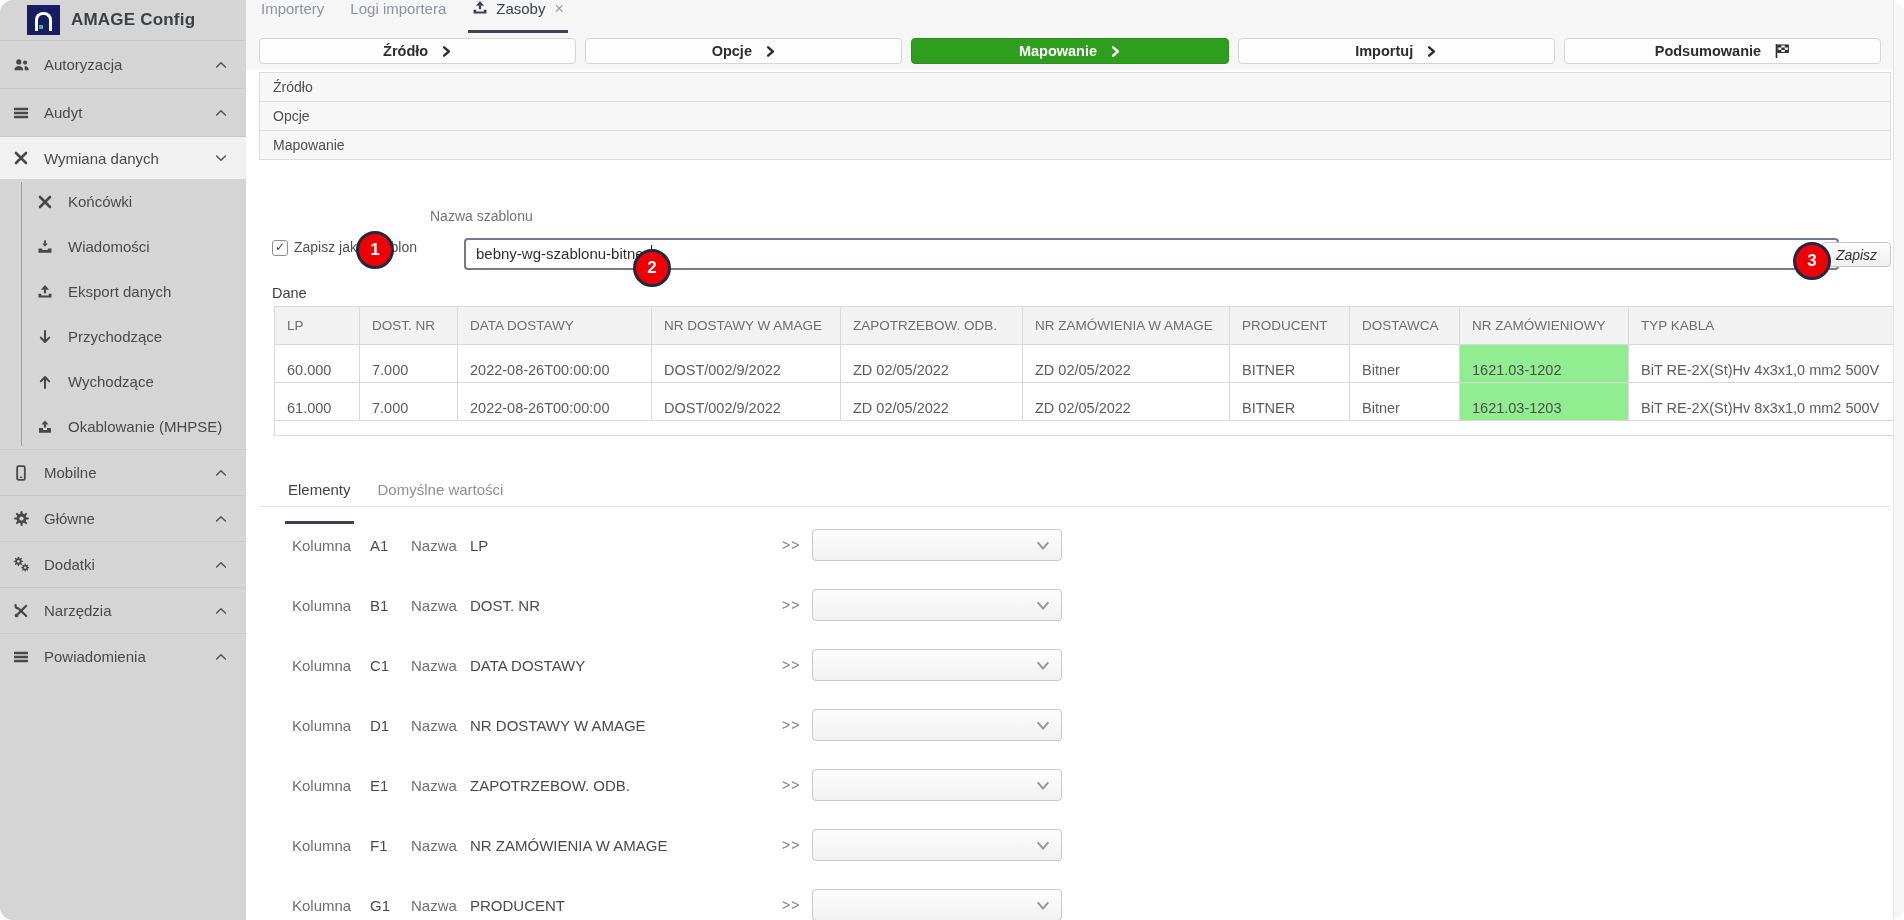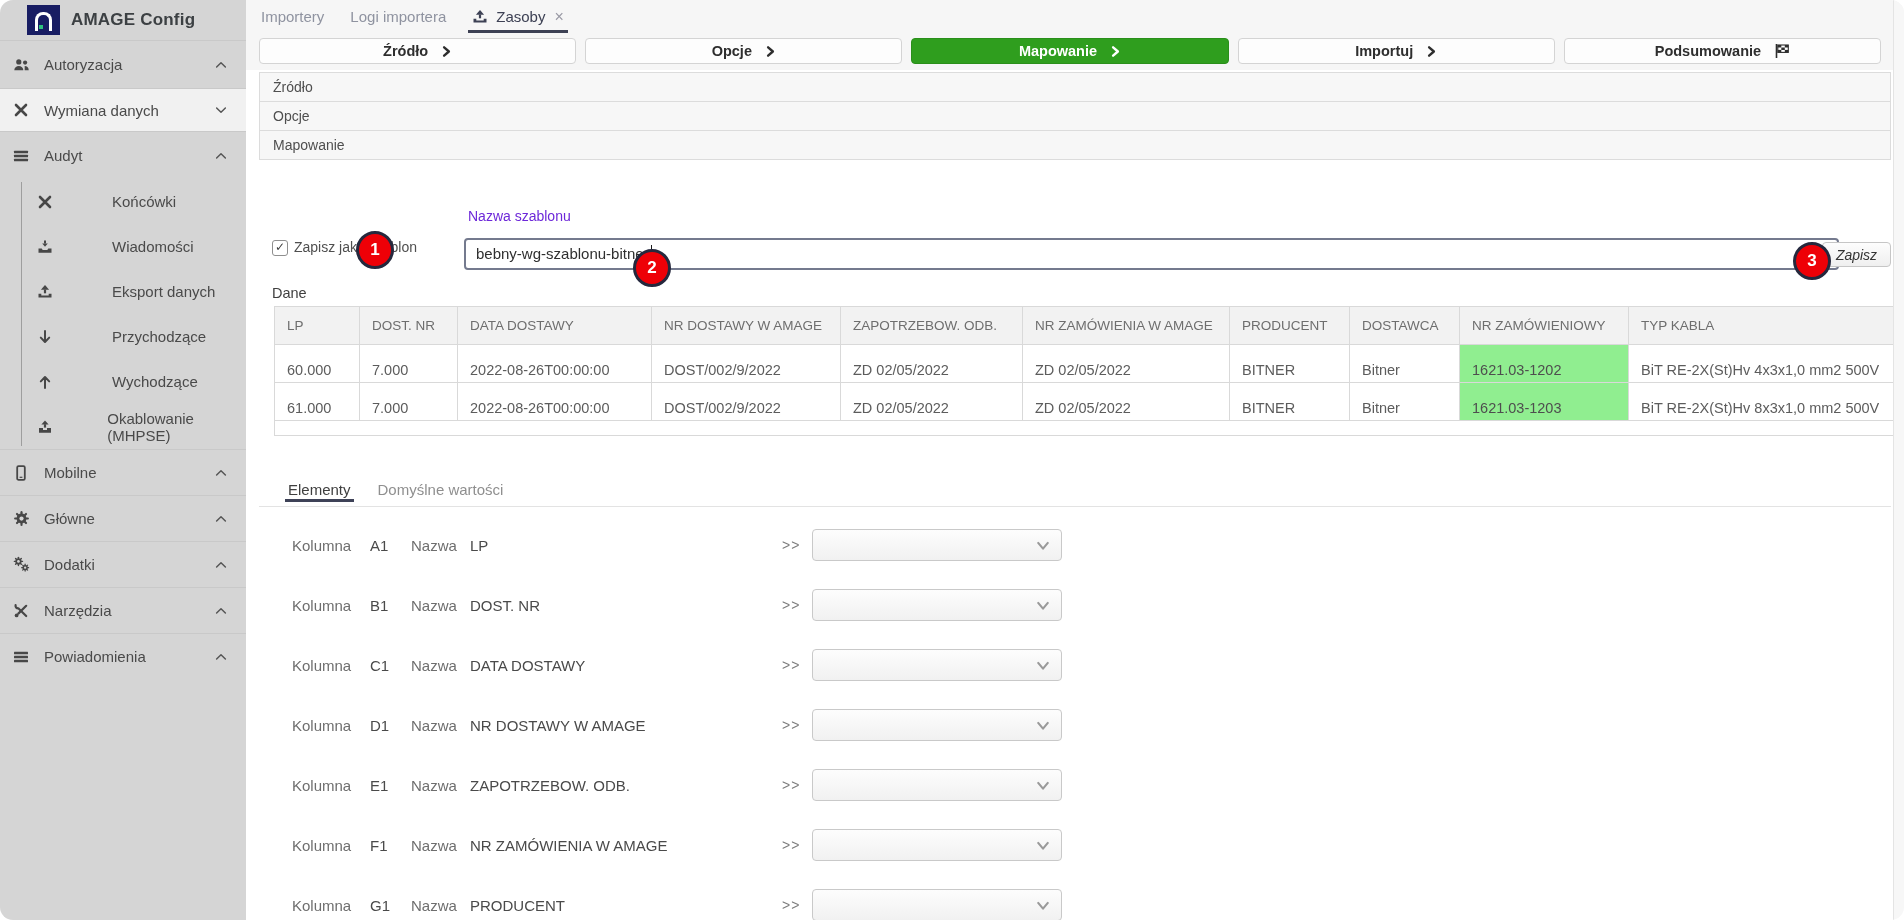--- a/index.html
+++ b/index.html
@@ -19,28 +19,28 @@
             font-size:15px;cursor:default;}
   .nav-item.lv1{height:47px;border-top:1px solid #c9c9c9;}
   .nav-item.lv1.short{height:42px;}
   .nav-item.lv1.b{height:45px;}
   .nav-item.active{background:#f1f1f1;}
   .nav-item .nicon{width:22px;margin-right:9px;display:flex;align-items:center;color:#474747;}
   .nav-item .nicon svg{display:block;}
   .nav-item .chev{margin-left:auto;display:flex;color:#555;}
   .submenu{position:relative;}
   .submenu::before{content:'';position:absolute;left:21px;top:3px;bottom:3px;width:1px;background:#9e9e9e;}
-  .submenu .nav-item{height:45px;padding-left:37px;gap:44px;}
+  .submenu .nav-item{height:45px;padding-left:37px;}
 
   
   .main{position:absolute;left:246px;top:0;width:1658px;height:920px;background:#fff;}
   .headstrip{position:absolute;left:0;top:0;width:1658px;height:70px;background:#f6f6f6;}
 
   .tabbar{position:absolute;left:0;top:0;height:33px;display:flex;align-items:stretch;padding-left:2px;}
-  .tab{display:flex;align-items:center;gap:8px;padding:0 13px;font-size:15px;color:#8f93a0;position:relative;}
+  .tab{display:flex;gap:8px;padding:0 13px;font-size:15px;color:#8f93a0;position:relative;}
   .tab.active{color:#3d4154;}
   .tab.active::after{content:'';position:absolute;left:9px;right:9px;bottom:0;height:3px;background:#3d4154;}
   .tab .ticon{display:flex;color:#3d4154;}
   .tab .tclose{font-size:16px;color:#9a9aa5;margin-left:1px;}
 
   .wizard{position:absolute;left:0;top:33px;width:1658px;height:37px;box-sizing:border-box;
           display:flex;gap:9px;padding:5px 23px 6px 13px;background:#f6f6f6;}
   .wstep{flex:1;display:flex;align-items:center;justify-content:center;gap:13px;
          background:#fdfdfd;border:1px solid #d4d4d4;border-radius:4px;
          font-size:14.5px;font-weight:bold;color:#2e2e2e;}
@@ -50,21 +50,21 @@
   .accordion{position:absolute;left:13px;top:72px;width:1632px;}
   .acc-row{box-sizing:border-box;height:30px;line-height:28px;background:#f7f7f7;
            border:1px solid #dcdcdc;margin-top:-1px;padding-left:13px;font-size:14px;color:#4f4f4f;}
   .acc-row:first-child{margin-top:0;}
 
   
   .cbx{position:absolute;left:26px;top:240px;width:14px;height:14px;background:#fff;
        border:1px solid #8f8f8f;border-radius:3px;font-size:12px;line-height:13px;
        text-align:center;color:#3d3d3d;font-weight:bold;}
   .cbx-label{position:absolute;left:48px;top:239px;font-size:14px;color:#4f4f4f;}
-  .inp-label{position:absolute;left:184px;top:208px;font-size:14px;color:#6d28d9;margin-left:38px;}
+  .inp-label{position:absolute;left:184px;top:208px;font-size:14px;color:#737373;}
   .inp{position:absolute;left:182px;top:238px;width:1375px;height:32px;box-sizing:border-box;
        background:#fff;border:2px solid #747a8e;border-radius:4px;padding:0 10px;
        font-size:15px;color:#2f2f2f;line-height:28px;white-space:nowrap;overflow:hidden;margin-left:36px;}
   .caret{display:inline-block;width:1px;height:17px;background:#1a1a1a;vertical-align:-3px;margin-left:2px;}
   .btn-save{position:absolute;left:1576px;top:242px;width:69px;height:25px;box-sizing:border-box;
             background:linear-gradient(#fdfdfd,#efefef);border:1px solid #c6c6c6;border-radius:4px;
             font-size:14px;color:#333;display:flex;align-items:center;justify-content:center;font-style:italic;}
   .badge{position:absolute;width:38px;height:38px;box-sizing:border-box;border-radius:50%;
          border:3px solid #25283d;display:flex;align-items:center;justify-content:center;
          color:#fff;font-size:17px;font-weight:bold;z-index:6;}
@@ -73,21 +73,21 @@
   .tablewrap{position:absolute;left:28px;top:306px;width:1620px;overflow:hidden;}
   table.dt{border-collapse:collapse;table-layout:fixed;width:1620px;}
   table.dt th{box-sizing:border-box;height:38px;border:1px solid #d9d9d9;background:#f2f2f2;
       font-size:13.5px;font-weight:normal;color:#6e6e6e;text-align:left;padding:0 4px 0 12px;
       white-space:nowrap;overflow:hidden;}
   table.dt td{box-sizing:border-box;height:38px;border:1px solid #d9d9d9;font-size:14.5px;color:#5c5c5c;
       padding:13px 4px 0 12px;white-space:nowrap;overflow:hidden;background:#fff;margin-left:36px;}
   table.dt td.empty{height:15px;background:#fff;}
 
   .tabs2{position:absolute;left:42px;top:481px;display:flex;gap:27px;z-index:2;}
-  .t2{font-size:15px;color:#8f8f8f;padding-bottom:4px;position:relative;}
+  .t2{font-size:15px;color:#8f8f8f;padding-bottom:26px;position:relative;}
   .t2.active{color:#3f3f3f;}
   .t2.active::after{content:'';position:absolute;left:-3px;right:-3px;bottom:0;height:3px;background:#3e4257;}
   .tabs2-line{position:absolute;left:13px;top:506px;width:1632px;height:1px;background:#e3e3e3;}
 
   .maprows{position:absolute;left:13px;top:528px;width:1632px;}
   .map-row{height:34px;margin-bottom:26px;display:flex;align-items:center;padding-left:33px;}
   .m-kol{width:78px;font-size:15px;color:#6e6e6e;}
   .m-let{width:41px;font-size:15px;color:#4a4a4a;}
   .m-naz{width:59px;font-size:15px;color:#6e6e6e;}
   .m-val{width:312px;font-size:15px;color:#4a4a4a;white-space:nowrap;}
@@ -122,45 +122,45 @@
               <path d="M11.2 9c2.2 0 4 1.4 4 4.2h-4z"></path>
             </svg>
           </span>
      <span class="nlabel">Autoryzacja</span>
      <span class="chev">
             <svg width="14" height="14" viewBox="0 0 16 16">
               <path d="M3 10.2 8 5.4 13 10.2" stroke="currentColor" fill="none" stroke-linecap="round" stroke-linejoin="round" stroke-width="1.7"></path>
             </svg>
           </span>
    </div>
-        <div class="nav-item lv1 short active">
-     <span class="nicon">
-            <svg width="16" height="16" viewBox="0 0 16 16">
-              <path d="M3 3 13 13 M13 3 3 13" stroke="currentColor" fill="none" stroke-linecap="round" stroke-linejoin="round" stroke-width="2.6"></path>
-            </svg>
-          </span>
-     <span class="nlabel">Wymiana danych</span>
-     <span class="chev">
-            <svg width="14" height="14" viewBox="0 0 16 16">
-              <path d="M3 5.8 8 10.6 13 5.8" stroke="currentColor" fill="none" stroke-linecap="round" stroke-linejoin="round" stroke-width="1.7"></path>
-            </svg>
-          </span>
-   </div>
         <div class="nav-item lv1  ">
      <span class="nicon">
             <svg width="16" height="16" viewBox="0 0 16 16" fill="currentColor">
               <rect x="1" y="2.8" width="14" height="2.4" rx=".5"></rect>
               <rect x="1" y="6.8" width="14" height="2.4" rx=".5"></rect>
               <rect x="1" y="10.8" width="14" height="2.4" rx=".5"></rect>
             </svg>
           </span>
      <span class="nlabel">Audyt</span>
      <span class="chev">
             <svg width="14" height="14" viewBox="0 0 16 16">
               <path d="M3 10.2 8 5.4 13 10.2" stroke="currentColor" fill="none" stroke-linecap="round" stroke-linejoin="round" stroke-width="1.7"></path>
+            </svg>
+          </span>
+   </div>
+        <div class="nav-item lv1 short active">
+     <span class="nicon">
+            <svg width="16" height="16" viewBox="0 0 16 16">
+              <path d="M3 3 13 13 M13 3 3 13" stroke="currentColor" fill="none" stroke-linecap="round" stroke-linejoin="round" stroke-width="2.6"></path>
+            </svg>
+          </span>
+     <span class="nlabel">Wymiana danych</span>
+     <span class="chev">
+            <svg width="14" height="14" viewBox="0 0 16 16">
+              <path d="M3 5.8 8 10.6 13 5.8" stroke="currentColor" fill="none" stroke-linecap="round" stroke-linejoin="round" stroke-width="1.7"></path>
             </svg>
           </span>
    </div>
       </div>
     <div id="nav-sub" class="submenu">
         <div class="nav-item   ">
      <span class="nicon">
             <svg width="16" height="16" viewBox="0 0 16 16">
               <path d="M3 3 13 13 M13 3 3 13" stroke="currentColor" fill="none" stroke-linecap="round" stroke-linejoin="round" stroke-width="2.6"></path>
             </svg>

